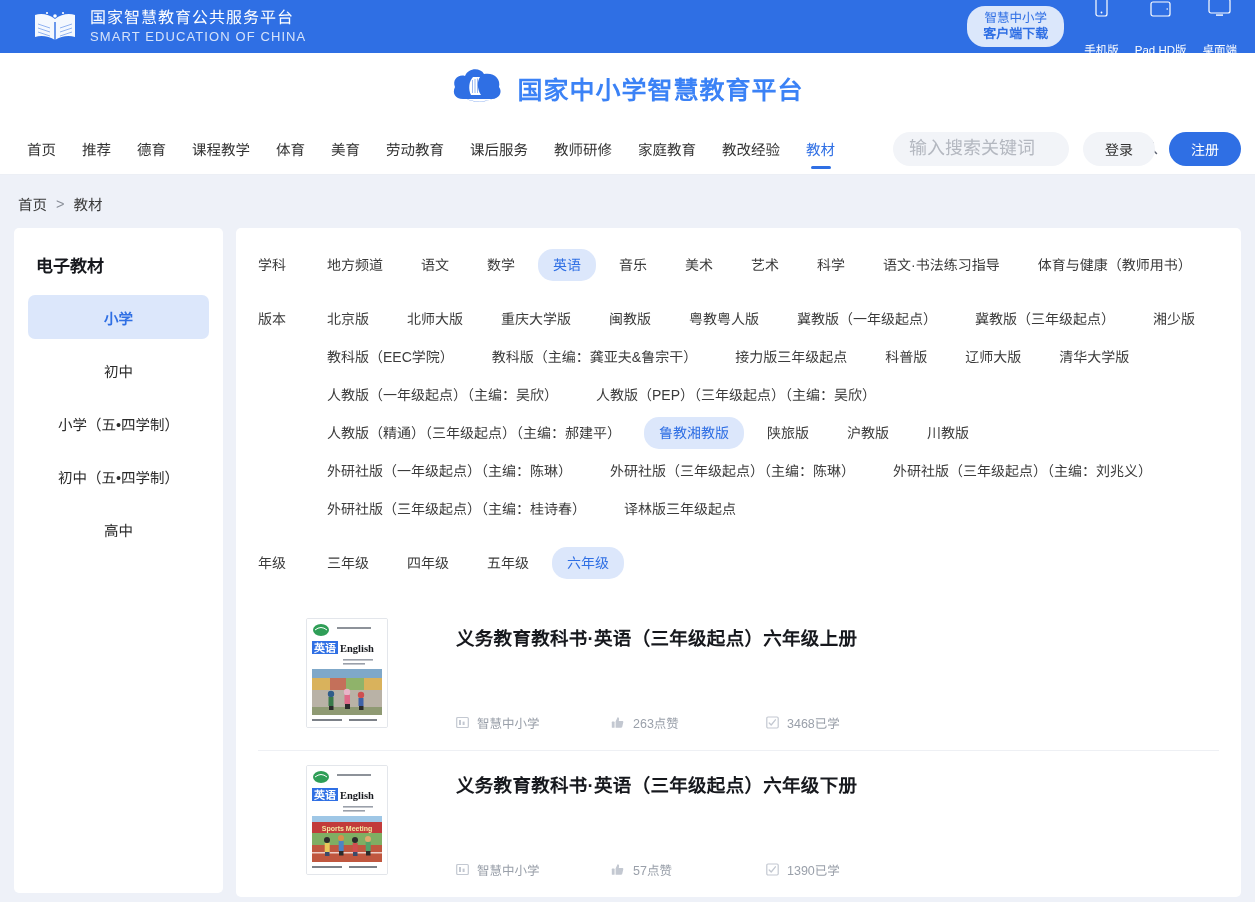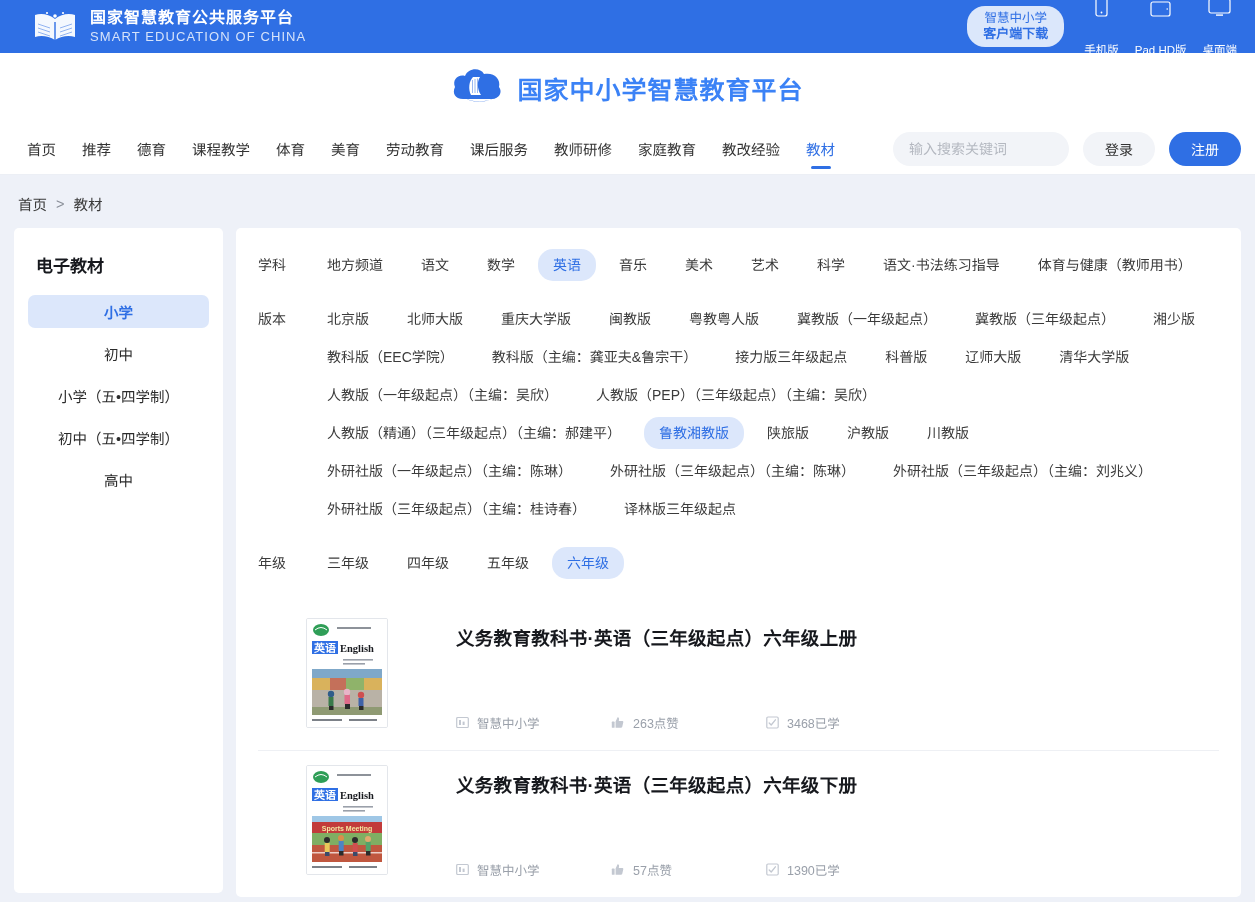--- a/index.html
+++ b/index.html
@@ -16,21 +16,21 @@
     position: relative;
     height: 53px;
     background: #2f6fe4;
     display: flex; align-items: center;
     padding: 0 14px;
   }
   .brand { display: flex; align-items: center; gap: 12px; padding-left: 18px; }
   .brand-mark { width: 46px; height: 34px; flex: 0 0 auto; }
   .brand-text { line-height: 1.08; }
   .brand-cn {
-    color: #ffffff; font-size: 16px; font-weight: bold; letter-spacing: 1px;
+    color: #ffffff; font-size: 16px; font-weight: normal; letter-spacing: 1px;
   }
   .brand-en {
     color: #d6e3fa; font-size: 13px; letter-spacing: 1.1px; margin-top: 2px;
   }
 
   .topbar-right {
     margin-left: auto; display: flex; align-items: center; gap: 20px;
     padding-right: 4px;
   }
   .client-pill {
@@ -79,21 +79,21 @@
   }
   .nav-caret { margin-left: 5px; font-size: 10px; color: #666; }
 
   .nav-right { margin-left: auto; display: flex; align-items: center; gap: 14px; }
   .search-box {
     width: 176px; height: 34px; background: #f2f4f8; border-radius: 17px;
     display: flex; align-items: center; padding: 0 12px 0 16px;
   }
   .search-box input {
     border: none; outline: none; background: transparent; flex: 1;
-    font-size: 14px; color: #8b5cf6; font-family: inherit;
+    font-size: 18px; color: #8b5cf6; font-family: inherit;
   }
   .search-box input::placeholder { color: #b4b8c0; }
   .btn-login {
     height: 34px; padding: 0 22px; border-radius: 17px;
     background: #f2f4f8; color: #333; font-size: 14px;
     display: flex; align-items: center; cursor: pointer; border: none;
     font-family: inherit;
   }
   .btn-register {
     height: 34px; padding: 0 22px; border-radius: 17px;
@@ -115,21 +115,21 @@
 
   .side {
     width: 209px; flex: 0 0 209px; background: #ffffff;
     border-radius: 5px; padding: 24px 14px 28px 14px; min-height: 665px;
   }
   .side-title {
     font-size: 17px; font-weight: bold; color: #16181d;
     padding-left: 8px; margin-bottom: 18px;
   }
   .side-item {
-    height: 33px; border-radius: 7px; display: flex;
+    height: 44px; border-radius: 7px; display: flex;
     align-items: center; justify-content: center;
     font-size: 14.5px; color: #2b2b2b; cursor: pointer; margin-bottom: 9px;
   }
   .side-item.active { background: #dce7fb; color: #2f6fe4; font-weight: bold; }
 
   .main {
     flex: 1; background: #ffffff; border-radius: 5px;
     padding: 18px 22px 0 22px; min-height: 665px; overflow: hidden;
   }
 

